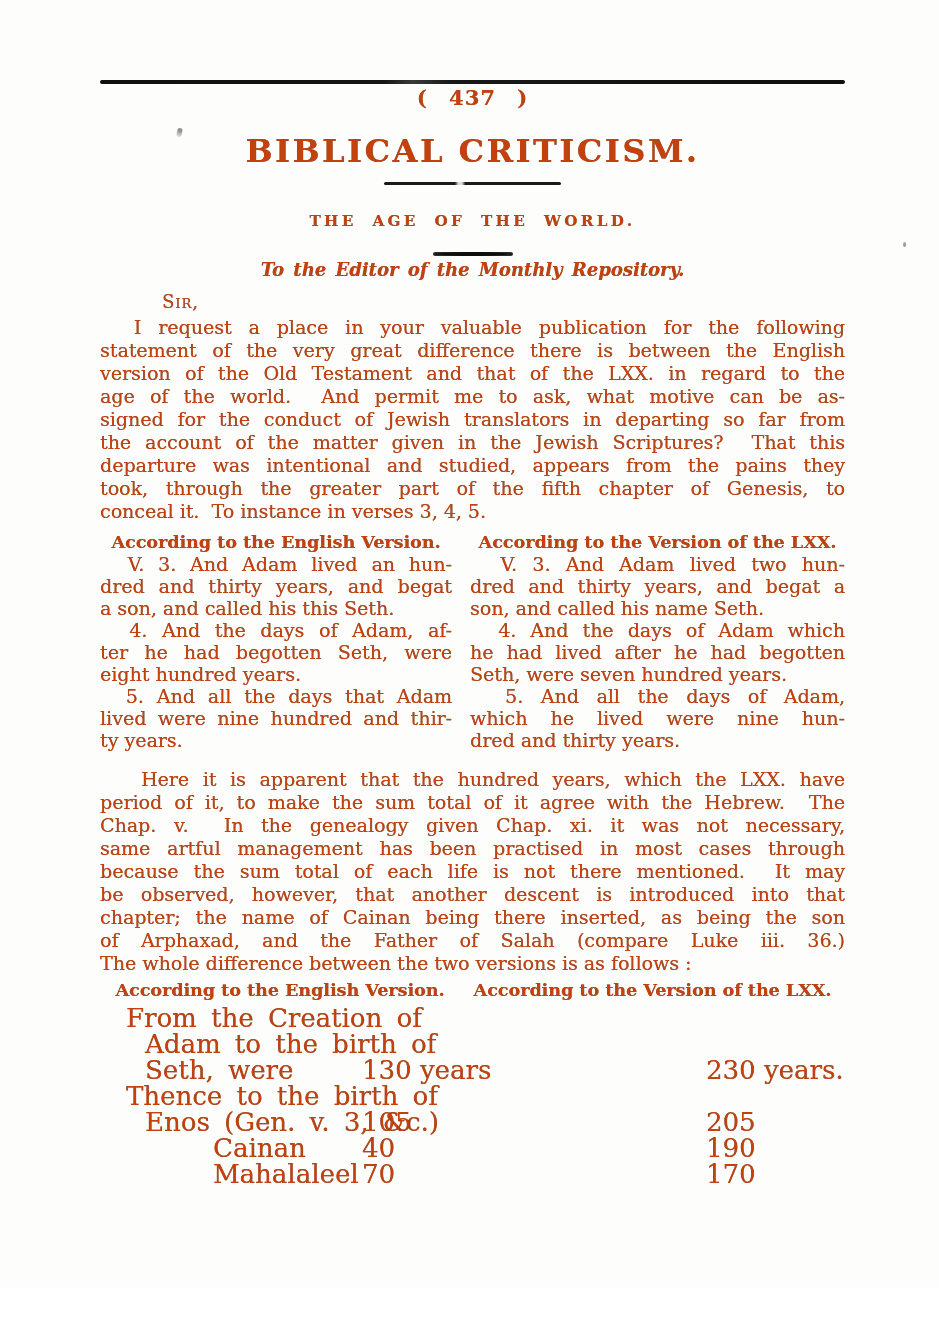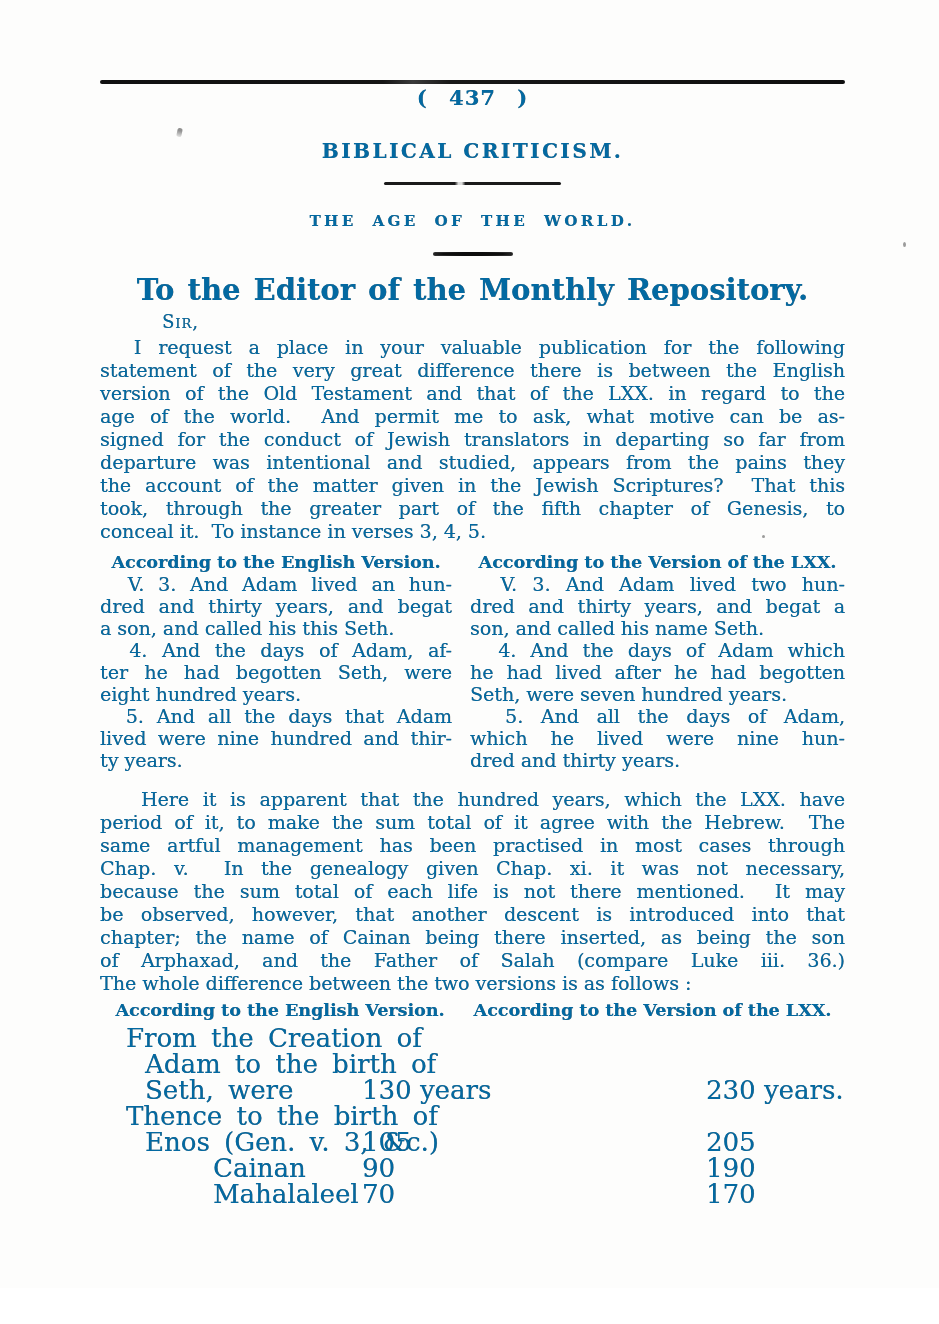--- a/index.html
+++ b/index.html
@@ -3,21 +3,21 @@
 <meta charset="utf-8">
 <style>
   html, body { margin: 0; padding: 0; background: #ffffff; }
   .page {
     position: relative;
     width: 939px;
     height: 1288px;
     background: #fdfdfc;
     overflow: hidden;
     font-family: "DejaVu Serif", "Liberation Serif", serif;
-    color: #0369a1;
+    color: #c2410c;
   }
   .content {
     position: absolute;
     left: 100px;
     top: 0;
     width: 745px;
     text-shadow: 0.25px 0 0 rgba(20,20,20,0.55);
   }
   .top-rule {
     margin-top: 80px;
@@ -30,21 +30,21 @@
     text-align: center;
     font-size: 21px;
     line-height: 24px;
     font-weight: bold;
     word-spacing: 13px;
     letter-spacing: 1px;
   }
   .title {
     margin: 20px 0 0 0;
     text-align: center;
-    font-size: 20px;
+    font-size: 32px;
     line-height: 42px;
     font-weight: bold;
     letter-spacing: 2.5px;
   }
   .divider1 {
     margin: 10px auto 0 auto;
     width: 177px;
     height: 3px;
     background: linear-gradient(90deg, #1a1a1a 0 40%, rgba(26,26,26,0.15) 42% 44%, #1a1a1a 46% 100%);
     border-radius: 2px;
@@ -59,24 +59,24 @@
     word-spacing: 7px;
   }
   .divider2 {
     margin: 21px auto 0 auto;
     width: 80px;
     height: 4px;
     background: radial-gradient(ellipse at center, #0d0d0d 0 55%, #2a2a2a 75%, #3c3c3c 100%);
     border-radius: 2px;
   }
   .address {
-    margin-top: 20px;
-    text-align: center;
-    font-weight: bold;
-    font-size: 29px;
+    text-align: center;
+    font-style: italic;
+    font-weight: bold;
+    font-size: 18px;
     line-height: 28px;
     word-spacing: 3px;
   }
   .salutation {
     margin-top: 8px;
     padding-left: 62px;
     font-size: 18px;
     line-height: 20px;
     font-weight: normal;
     font-variant: small-caps;
@@ -144,22 +144,22 @@
     <div class="address">To the Editor of the Monthly Repository.</div>
 
     <div class="salutation">Sir,</div>
 
     <div class="para">
         <div class="ln jl">  I request a place in your valuable publication for the following</div>
         <div class="ln jl">statement of the very great difference there is between the English</div>
         <div class="ln jl">version of the Old Testament and that of the LXX. in regard to the</div>
         <div class="ln jl">age of the world.  And permit me to ask, what motive can be as-</div>
         <div class="ln jl">signed for the conduct of Jewish translators in departing so far from</div>
+        <div class="ln jl">the account of the matter given in the Jewish Scriptures?  That this</div>
         <div class="ln jl">departure was intentional and studied, appears from the pains they</div>
-        <div class="ln jl">the account of the matter given in the Jewish Scriptures?  That this</div>
         <div class="ln jl">took, through the greater part of the fifth chapter of Genesis, to</div>
         <div class="ln">conceal it.  To instance in verses 3, 4, 5.</div>
       </div>
 
     <div class="cols">
       <div class="col-left">
         <div class="col-header">According to the English Version.</div>
         <div class="verse-lines">
             <div class="ln jl"><span>  V. 3. And Adam lived </span><span class="it">an hun-</span></div>
             <div class="ln jl"><span class="it">dred and thirty</span><span> years, and begat</span></div>
@@ -184,38 +184,38 @@
             <div class="ln jl"><span>  5. And all the days of Adam,</span></div>
             <div class="ln jl"><span>which he lived were nine hun-</span></div>
             <div class="ln"><span>dred and thirty years.</span></div>
           </div>
       </div>
     </div>
 
     <div class="para para2">
         <div class="ln jl">   Here it is apparent that the hundred years, which the LXX. have</div>
         <div class="ln jl">period of it, to make the sum total of it agree with the Hebrew.  The</div>
+        <div class="ln jl">Chap. v.  In the genealogy given Chap. xi. it was not necessary,</div>
         <div class="ln jl">same artful management has been practised in most cases through</div>
-        <div class="ln jl">Chap. v.  In the genealogy given Chap. xi. it was not necessary,</div>
         <div class="ln jl">because the sum total of each life is not there mentioned.  It may</div>
         <div class="ln jl">be observed, however, that another descent is introduced into that</div>
         <div class="ln jl">chapter; the name of Cainan being there inserted, as being the son</div>
         <div class="ln jl">of Arphaxad, and the Father of Salah (compare Luke iii. 36.)</div>
         <div class="ln">The whole difference between the two versions is as follows :</div>
       </div>
 
     <div class="totals-headers">
       <div class="th-left">According to the English Version.</div>
       <div class="th-right">According to the Version of the LXX.</div>
     </div>
 
     <div class="totals-rows" id="totals-rows">
         <div class="trow"><span class="tlabel ind0">From the Creation of</span></div>
         <div class="trow"><span class="tlabel ind1">Adam to the birth of</span></div>
         <div class="trow"><span class="tlabel ind1">Seth, were</span><span class="tval-l">130 years</span><span class="tval-r">230 years.</span></div>
         <div class="trow"><span class="tlabel ind0">Thence to the birth of</span></div>
         <div class="trow"><span class="tlabel ind1">Enos (Gen. v. 3, &amp;c.)</span><span class="tval-l">105</span><span class="tval-r">205</span></div>
-        <div class="trow"><span class="tlabel ind2">Cainan</span><span class="tval-l">90</span><span class="tval-r">190</span></div>
+        <div class="trow"><span class="tlabel ind2">Cainan</span><span class="tval-l">40</span><span class="tval-r">190</span></div>
         <div class="trow"><span class="tlabel ind2">Mahalaleel</span><span class="tval-l">70</span><span class="tval-r">170</span></div>
       </div>
 
   </div>
 </div>
 
 </body></html>

